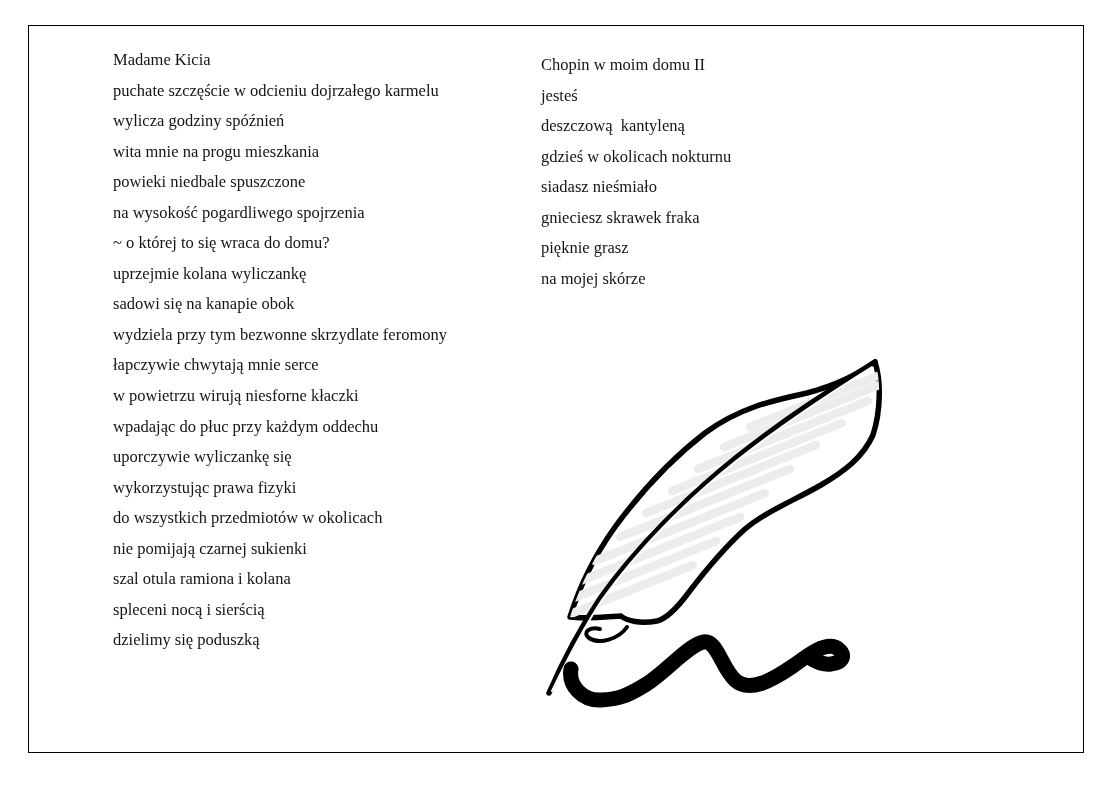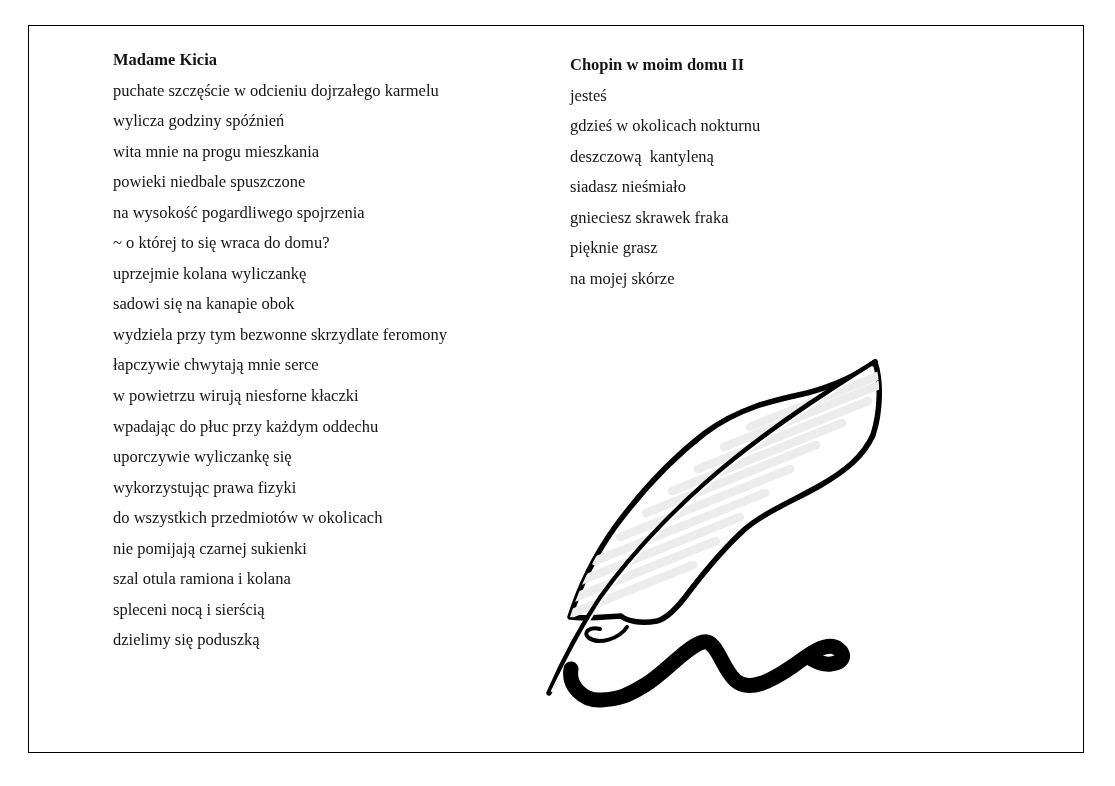--- a/index.html
+++ b/index.html
@@ -30,24 +30,24 @@
   .col {
     position: absolute;
     font-size: 16.5px;
   }
   .col .line {
     height: 30.55px;
     line-height: 30.55px;
     white-space: pre-wrap;
   }
   .col .title {
-    font-weight: bold;
+    font-weight: normal;
   }
   .col-left  { left: 113px; top: 45px; width: 420px; }
-  .col-right { left: 570px; top: 50px; width: 420px; }
+  .col-right { left: 541px; top: 50px; width: 420px; }
   .quill {
     position: absolute;
     left: 535px;
     top: 345px;
     width: 355px;
     height: 375px;
   }
 </style>
 </head>
 <body>
@@ -75,22 +75,22 @@
     <div class="line">do wszystkich przedmiotów w okolicach</div>
     <div class="line">nie pomijają czarnej sukienki</div>
     <div class="line">szal otula ramiona i kolana</div>
     <div class="line">spleceni nocą i sierścią</div>
     <div class="line">dzielimy się poduszką</div>
   </div>
 
   <div class="col col-right">
     <div class="line title">Chopin w moim domu II</div>
     <div class="line">jesteś</div>
+    <div class="line">deszczową  kantyleną</div>
     <div class="line">gdzieś w okolicach nokturnu</div>
-    <div class="line">deszczową  kantyleną</div>
     <div class="line">siadasz nieśmiało</div>
     <div class="line">gnieciesz skrawek fraka</div>
     <div class="line">pięknie grasz</div>
     <div class="line">na mojej skórze</div>
   </div>
 
   <svg class="quill" viewBox="0 0 355 375" xmlns="http://www.w3.org/2000/svg" aria-hidden="true">
     <defs>
       <clipPath id="featherBodyClip">
         <path d="M 35 272

